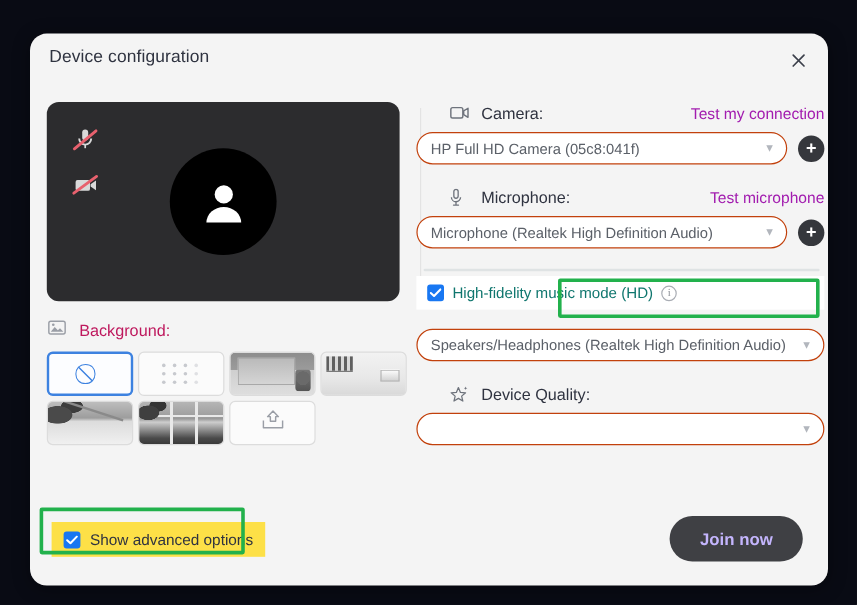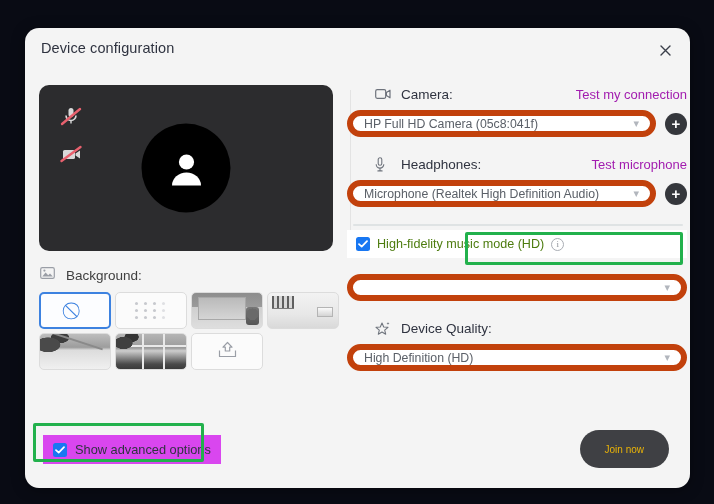--- a/index.html
+++ b/index.html
@@ -53,21 +53,21 @@
   }
   .avatar-glyph { width: 40px; height: 40px; display:block; }
   .mute-icon { position: absolute; left: 19px; width: 27px; height: 24px; }
   .mute-mic { top: 20px; }
   .mute-cam { top: 57px; }
 
   .bg-label-row {
     display: flex; align-items: center; gap: 11px;
     margin-top: 15px; margin-left: 1px;
   }
-  .bg-label-row .lbl { font-size: 13.5px; color: #404040; }
+  .bg-label-row .lbl { font-size: 13.5px; color: #be185d; }
 
   .thumbs { margin-top: 8px; display: flex; flex-wrap: wrap; gap: 4px; width: 330px; }
   .thumb {
     width: 72px; height: 37px; border-radius: 5px;
     border: 1px solid #dcdcdc; background: #fbfbfb;
     display: flex; align-items: center; justify-content: center;
     overflow: hidden; position: relative; cursor: pointer;
   }
   .thumb.selected { border: 2px solid #3d82e0; background: #fcfdff; }
   .thumb .none-glyph { color: #3d82e0; font-size: 17px; }
@@ -149,21 +149,21 @@
   }
   .field-head .ico { width: 22px; display:flex; align-items:center; }
   .field-head .lbl { font-size: 13.5px; color: #2f3340; margin-left: 4px; }
   .field-head .act {
     margin-left: auto; font-size: 13px; color: #a21caf; cursor: pointer;
   }
 
   .select-row { display: flex; align-items: center; gap: 9px; }
   .select {
     flex: 1 1 auto; height: 27px; border-radius: 14px;
-    background: #fff; border: 6px solid #c2410c;
+    background: #fff; border: 1px solid #c2410c;
     display: flex; align-items: center; padding: 0 11px;
     font-size: 12.3px; color: #5b6068; cursor: pointer;
     position: relative; white-space: nowrap; overflow: hidden;
   }
   .select .caret {
     margin-left: auto; color: #b2b6bd; font-size: 11px; flex: 0 0 auto; padding-left: 6px;
   }
   .plus-btn {
     width: 22px; height: 22px; border-radius: 50%;
     background: #35373c; color: #fff; border: none; cursor: pointer;
@@ -173,55 +173,55 @@
   }
 
   .gap-a { height: 18px; }
   .gap-b { height: 16px; }
 
   .hifi-row {
     display: flex; align-items: center; gap: 7px;
     padding: 7px 8px 7px 9px; background: #fff;
     margin-top: 5px;
   }
-  .hifi-row .txt { font-size: 12.6px; color: #4d7c0f; }
+  .hifi-row .txt { font-size: 12.6px; color: #0f766e; }
   .info-i {
     width: 13px; height: 13px; border-radius: 50%;
     border: 1px solid #a9adb4; color: #8d9198;
     font-size: 9px; display:flex; align-items:center; justify-content:center;
     font-family: "Liberation Serif", serif;
   }
 
   .cbox {
     width: 14px; height: 14px; border-radius: 2.5px;
     background: #1877f2; display: flex; align-items: center; justify-content: center;
     flex: 0 0 auto; cursor: pointer;
   }
   .cbox svg { display: block; }
 
   
   .adv-row {
     display: flex; align-items: center; gap: 8px;
-    background: #d946ef; padding: 7px 10px;
+    background: #fde047; padding: 7px 10px;
   }
   .adv-row .txt { font-size: 12.8px; color: #2f3340; }
 
   .btn-row {
     position: absolute; right: 21px; bottom: 20px;
     display: flex; align-items: center; gap: 13px;
   }
   .btn-viewer {
     height: 38px; padding: 0 24px; border-radius: 19px;
     background: #fcfcfc; color: #4b5168; border: none;
     font-size: 15px; cursor: pointer; font-family: inherit;
   }
   .btn-join {
     height: 38px; padding: 0 25px; border-radius: 19px;
-    background: #3f4044; color: #eab308; border: none;
-    font-size: 10px; cursor: pointer; font-family: inherit;
+    background: #3f4044; color: #c4b5fd; border: none;
+    font-size: 14px; cursor: pointer; font-family: inherit; font-weight: bold;
   }
 
   
   .hl {
     position: absolute; border: 3px solid #22b14c;
     border-radius: 2px; pointer-events: none;
   }
   .hl-hifi { left: 465px; top: 232px; width: 218px; height: 33px; }
   .hl-adv  { left: 33px;  top: 423px; width: 171px; height: 39px; }
 </style>
@@ -342,21 +342,21 @@
       <div class="gap-a"></div>
 
       <div class="field-head">
         <span class="ico">
           <svg width="10" height="15" viewBox="0 0 10 15">
             <rect x="3.2" y="0.8" width="3.6" height="7.4" rx="1.8" fill="none" stroke="#6e737c" stroke-width="1.1"></rect>
             <path d="M1.2 7.3 a3.8 3.8 0 0 0 7.6 0" fill="none" stroke="#6e737c" stroke-width="1.1"></path>
             <path d="M5 11.2 L5 13.8 M2.9 13.9 L7.1 13.9" stroke="#6e737c" stroke-width="1.1" stroke-linecap="round"></path>
           </svg>
         </span>
-        <span class="lbl">Headphones:</span>
+        <span class="lbl">Microphone:</span>
         <span class="act">Test microphone</span>
       </div>
       <div class="select-row">
         <div class="select">
           <span>Microphone (Realtek High Definition Audio)</span>
           <span class="caret">▾</span>
         </div>
         <button class="plus-btn">+</button>
       </div>
 
@@ -367,38 +367,38 @@
           </svg>
         </span>
         <span class="txt">High-fidelity music mode (HD)</span>
         <span class="info-i">i</span>
       </div>
 
       <div class="gap-b"></div>
 
       <div class="select-row">
         <div class="select">
+          <span>Speakers/Headphones (Realtek High Definition Audio)</span>
           <span class="caret">▾</span>
         </div>
       </div>
 
       <div class="gap-a"></div>
 
       <div class="field-head">
         <span class="ico">
           <svg width="16" height="15" viewBox="0 0 16 15">
             <path d="M7 2 L8.7 6 L13 6.3 L9.7 9.1 L10.7 13.2 L7 11 L3.3 13.2 L4.3 9.1 L1 6.3 L5.3 6 Z" fill="none" stroke="#6e737c" stroke-width="1.05" stroke-linejoin="round"></path>
             <path d="M13 1 L13.4 2.1 L14.5 2.5 L13.4 2.9 L13 4 L12.6 2.9 L11.5 2.5 L12.6 2.1 Z" fill="#6e737c"></path>
           </svg>
         </span>
         <span class="lbl">Device Quality:</span>
       </div>
       <div class="select-row">
         <div class="select">
-          <span>High Definition (HD)</span>
           <span class="caret">▾</span>
         </div>
       </div>
     </div>
 
     <div style="position:absolute; left:18px; bottom:24px;">
       <div class="adv-row">
         <span class="cbox">
           <svg width="10" height="8" viewBox="0 0 10 8">
             <path d="M1 4.2 L3.7 6.7 L9 1.2" stroke="#fff" stroke-width="1.7" fill="none" stroke-linecap="round" stroke-linejoin="round"></path>

